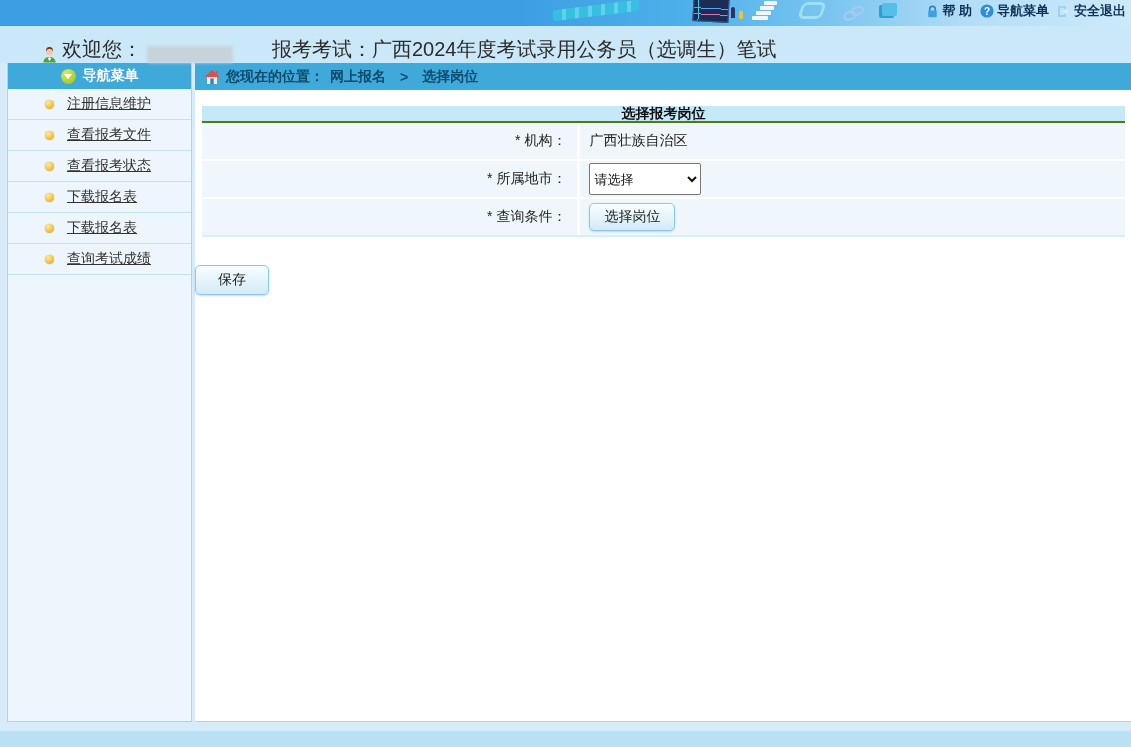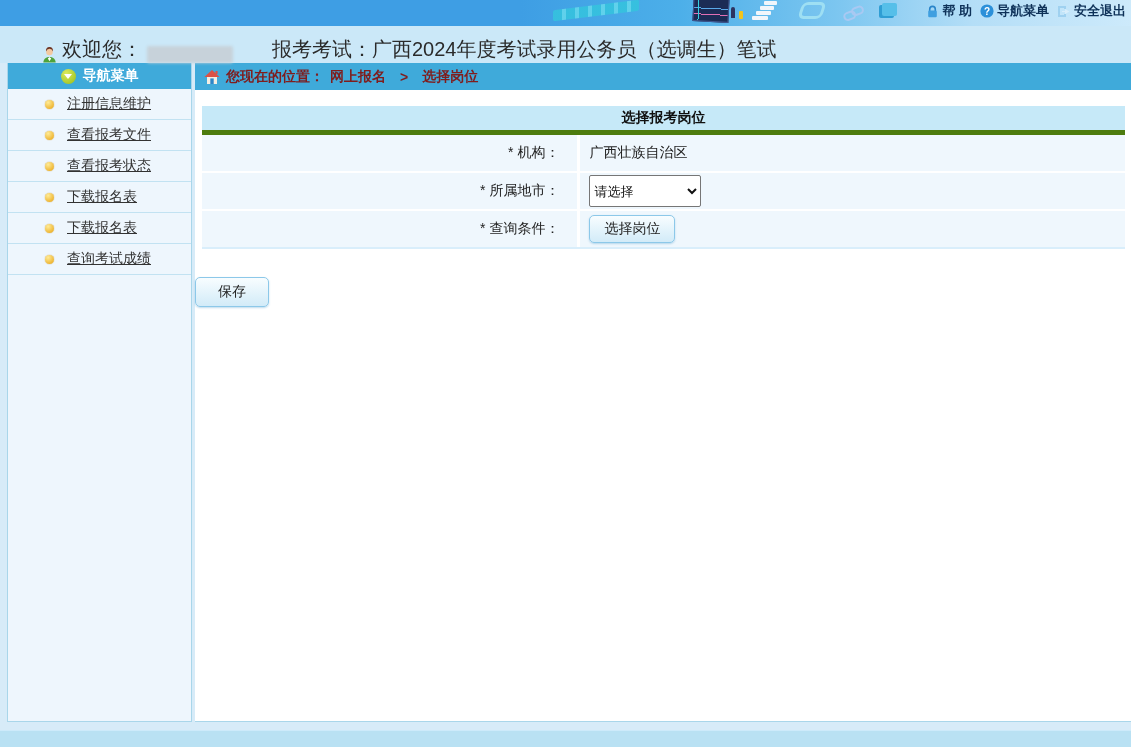--- a/index.html
+++ b/index.html
@@ -51,32 +51,32 @@
   .nav-circle { width:15px; height:15px; border-radius:50%; background:radial-gradient(circle at 35% 28%,#dcea5e,#97bd17);
     display:flex; align-items:center; justify-content:center; }
   .nav-circle .tri { width:0; height:0; border-left:4px solid transparent; border-right:4px solid transparent;
     border-top:5px solid #fff; margin-top:1px; }
   .side-item { height:31px; display:flex; align-items:center; padding-left:37px; gap:13px;
     border-bottom:1px solid #c2e2f2; font-size:14px; color:#333; cursor:pointer; background:#eef6fd;text-decoration:underline; }
   .bullet { width:9px; height:9px; border-radius:50%; flex-shrink:0;
     background:radial-gradient(circle at 35% 28%,#ffeb96,#e8a20f); box-shadow:0 0 1px #b97f07; }
 
   .main { flex:1; background:#fff; border-bottom:1px solid #a9d6ea; display:flex; flex-direction:column; }
-  .crumb { height:27px; background:#3faada; color:#7f1d1d; display:flex; align-items:center; padding-left:9px; gap:6px;
+  .crumb { height:27px; background:#3faada; color:#0c4a6e; display:flex; align-items:center; padding-left:9px; gap:6px;
     font-size:14px; font-weight:bold; flex-shrink:0; }
   .crumb .sep { margin:0 8px; font-weight:bold; }
   .crumb-link { cursor:pointer; }
 
   
   .form-wrap { margin:16px 6px 0 7px; }
-  .form-head { height:29px; background:#c6e9f8; display:flex; align-items:center; justify-content:center;
-    font-weight:bold; font-size:14px; color:#101010; border-bottom:5px solid #4d7c0f; }
+  .form-head { height:17px; background:#c6e9f8; display:flex; align-items:center; justify-content:center;
+    font-weight:bold; font-size:14px; color:#101010; border-bottom:2px solid #4d7c0f; }
   .frow { display:flex; height:38px; border-bottom:2px solid #fff; background:#eff7fd; }
   .frow.last { border-bottom:2px solid #d9eefb; }
-  .flabel { width:41%; display:flex; align-items:center; justify-content:flex-end; padding-right:18px;
+  .flabel { width:41%; display:flex; align-items:center; justify-content:flex-end; padding-right:11px;
     border-right:3px solid #fff; font-size:14px; color:#222; flex-shrink:0; }
   .fvalue { flex:1; display:flex; align-items:center; padding-left:9px; font-size:14px; color:#222; }
   select.city { width:112px; height:32px; font-size:13px; border:1px solid #767676; border-radius:2px;
     background:#fff; color:#111; }
   .btn { background:linear-gradient(#f8fdff,#d2ebf8); border:1px solid #8cc8e9; border-radius:5px;
     padding:4px 14px; font-size:14px; color:#222; cursor:pointer; box-shadow:0 1px 2px rgba(110,175,215,.45);
     font-family:inherit; }
   .save-row { width:815px; display:flex; justify-content:flex-start; margin-top:28px; }
   .btn.save { padding:5px 22px; }
 

